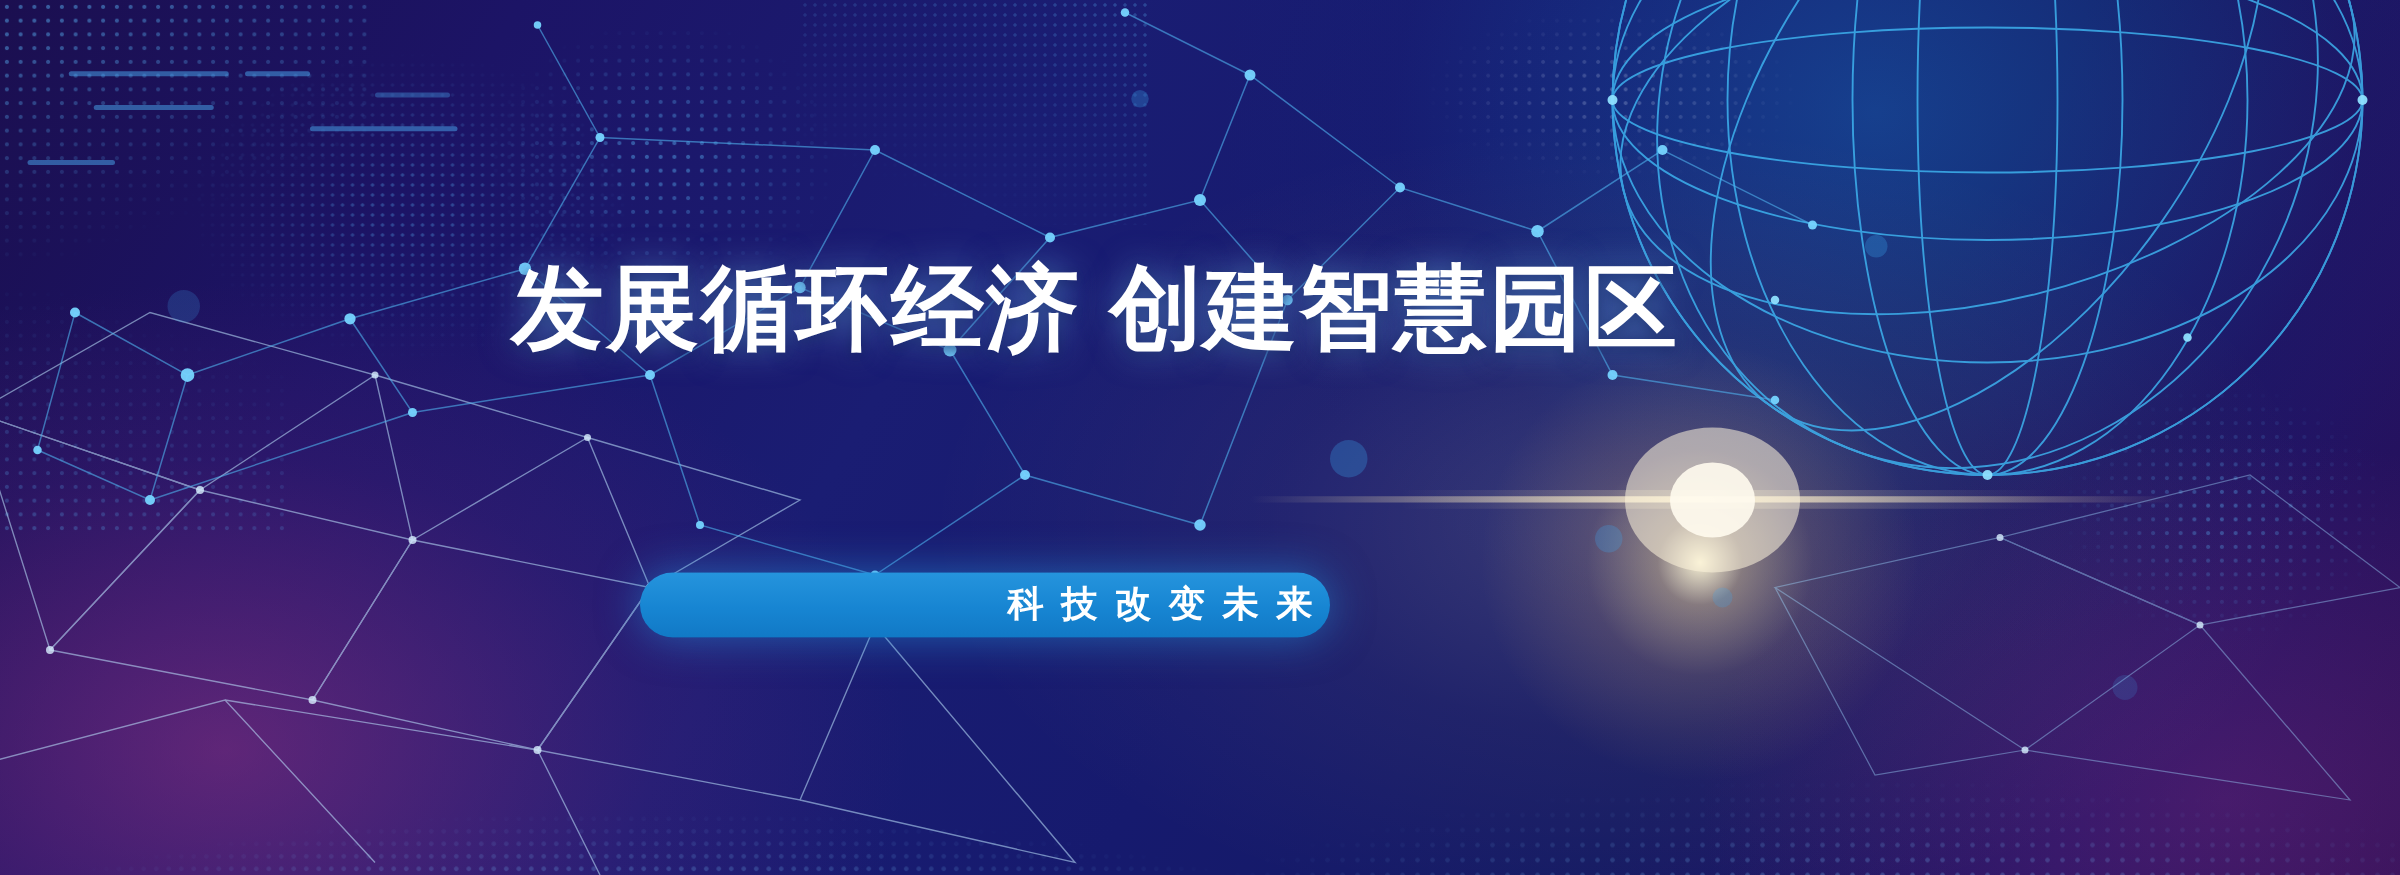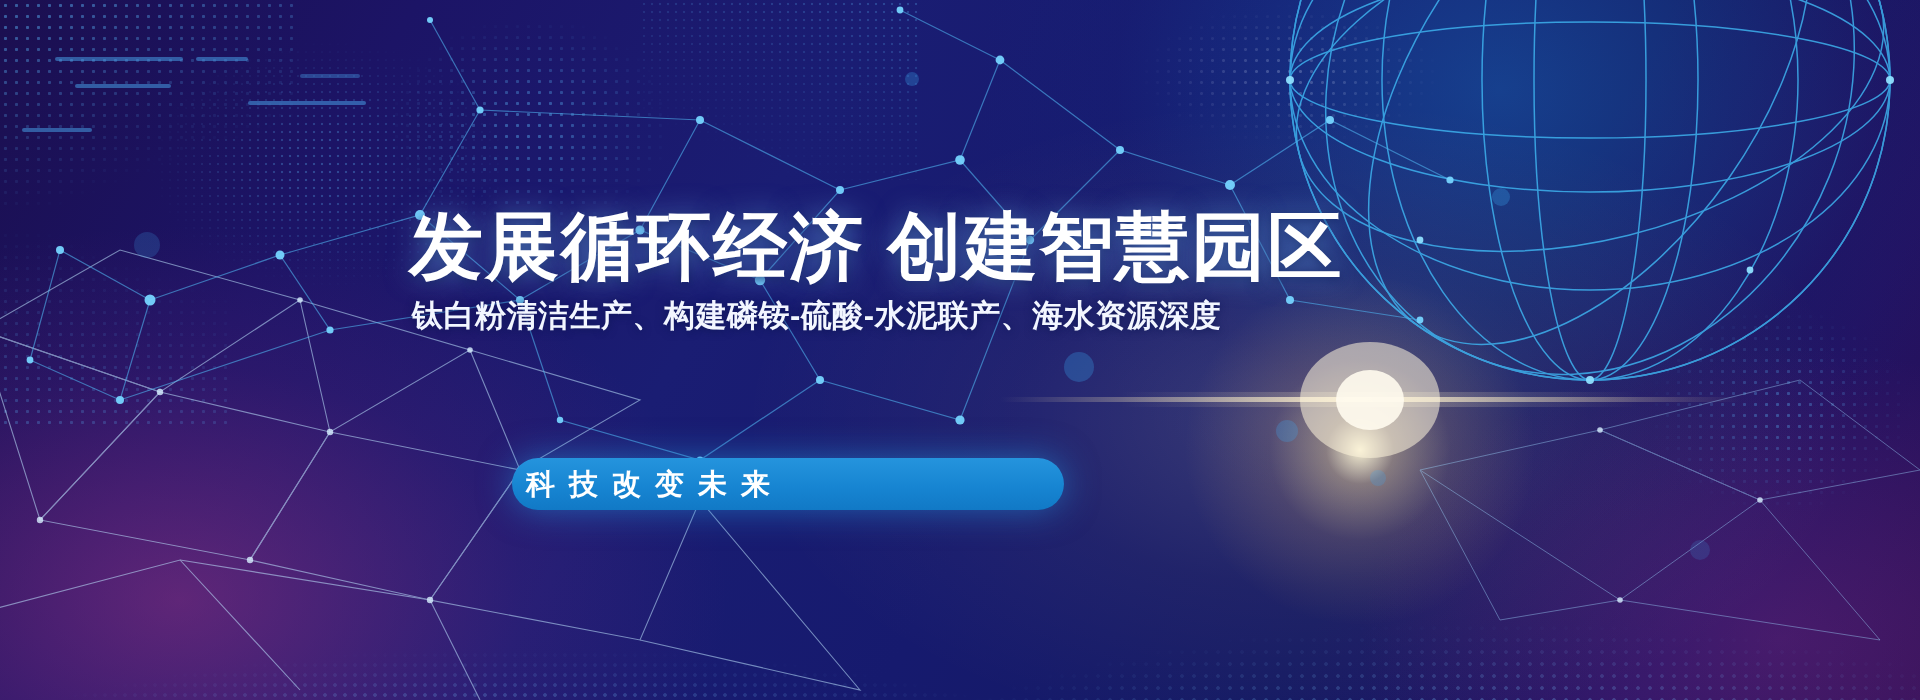--- a/index.html
+++ b/index.html
@@ -54,21 +54,21 @@
     font-size:31px;line-height:1.58;font-weight:700;color:#f2f6ff;
     letter-spacing:0.5px;
     text-shadow:0 1px 8px rgba(10,20,80,0.8);
   }
   .subtitle div{white-space:nowrap;}
   .cta{
     position:absolute;left:508px;top:458px;width:552px;height:52px;
     border-radius:26px;border:none;cursor:pointer;
     background:linear-gradient(180deg,#2594dd 0%,#1785d2 55%,#1179c6 100%);
     color:#ffffff;font-size:29px;font-weight:700;letter-spacing:14px;
-    text-indent:14px;line-height:52px;text-align:left;padding:0;
+    text-indent:14px;line-height:52px;text-align:right;padding:0;
     font-family:"Liberation Sans","DejaVu Sans",sans-serif;
     box-shadow:0 0 34px rgba(40,150,225,0.55);
   }
 </style>
 </head>
 <body>
 
 <div class="banner">
 
   <div class="layer">
@@ -253,18 +253,17 @@
     <div class="bokeh" style="left:905px;top:72px;width:14px;height:14px;opacity:.5;"></div>
     <div class="bokeh" style="left:134px;top:232px;width:26px;height:26px;opacity:.35;"></div>
     <div class="bokeh" style="left:1690px;top:540px;width:20px;height:20px;opacity:.3;"></div>
   </div>
 
   <div class="content">
 
     <h1 class="headline">发展循环经济  创建智慧园区</h1>
 
     <div class="subtitle">
-      <div>钛白粉清洁生产、构建磷铵-硫酸-水泥联产、海水资源深度</div>
     </div>
 
     <button class="cta">科技改变未来</button>
   </div>
 </div>
 
 </body></html>

